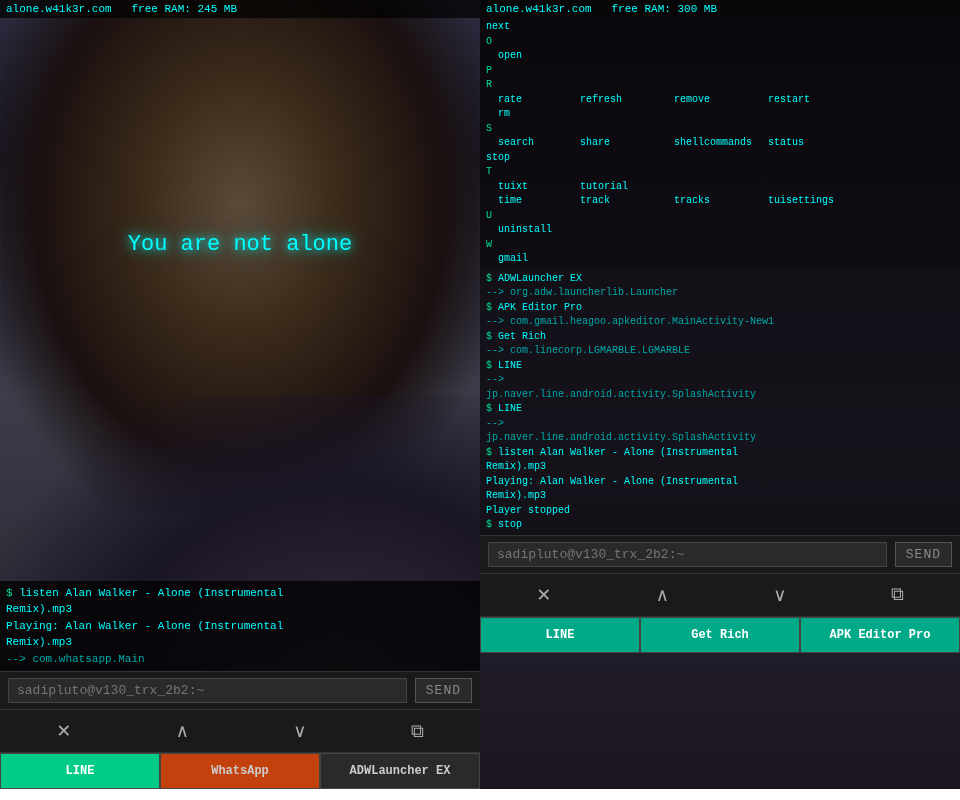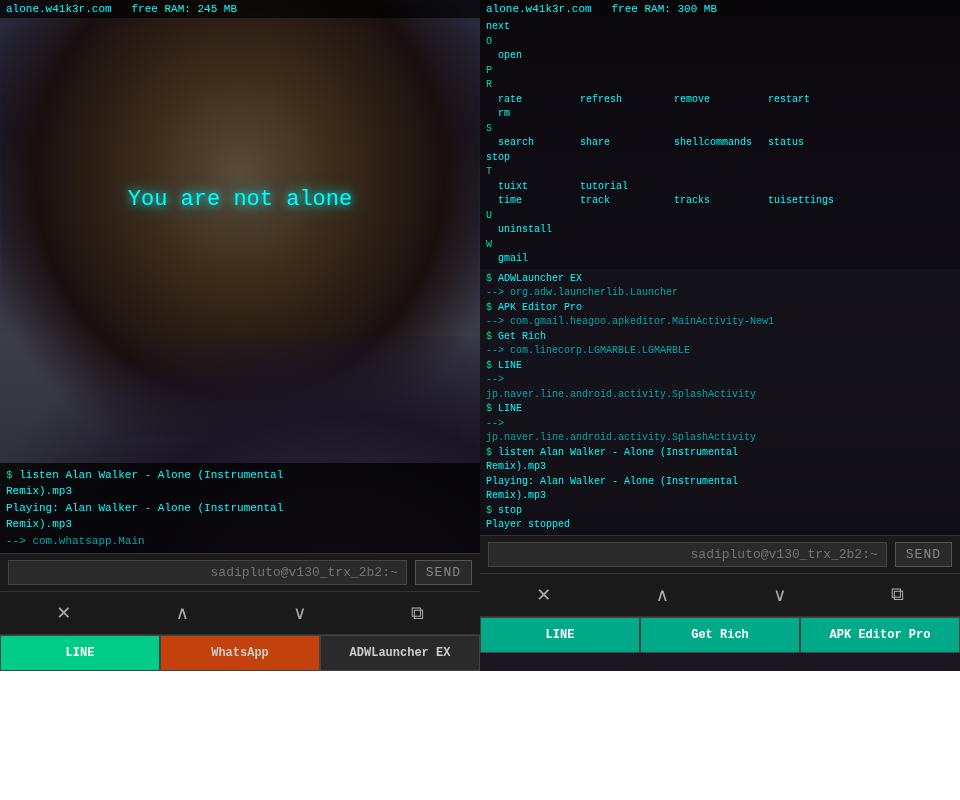--- a/index.html
+++ b/index.html
@@ -6,21 +6,21 @@
     body {
       width: 960px;
       height: 800px;
       overflow: hidden;
       display: flex;
       font-family: 'Courier New', monospace;
     }
 
     .panel {
       width: 480px;
-      height: 671px;
+      height: 789px;
       position: relative;
       display: flex;
       flex-direction: column;
       overflow: hidden;
     }
 
     .bg-image {
       position: absolute;
       top: 0; left: 0; right: 0; bottom: 0;
       background: linear-gradient(135deg, #1a1a2e 0%, #16213e 30%, #0f3460 60%, #533483 100%);
@@ -104,21 +104,20 @@
 
     .input-field {
       flex: 1;
       background: #2a2a2a;
       border: 1px solid #444;
       color: #00ffff;
       font-family: 'Courier New', monospace;
       font-size: 13px;
       padding: 4px 8px;
       outline: none;
-      text-align: right;
     }
 
     .send-btn {
       background: #2a2a2a;
       border: 1px solid #555;
       color: #888;
       font-family: 'Courier New', monospace;
       font-size: 13px;
       padding: 4px 10px;
       cursor: pointer;
@@ -305,22 +304,22 @@
       <div><span style="color:#00dd99">$ </span><span style="color:#00ffff">LINE</span></div>
       <div style="color:#00aaaa">--&gt;</div>
       <div style="color:#00aaaa">jp.naver.line.android.activity.SplashActivity</div>
       <div><span style="color:#00dd99">$ </span><span style="color:#00ffff">LINE</span></div>
       <div style="color:#00aaaa">--&gt;</div>
       <div style="color:#00aaaa">jp.naver.line.android.activity.SplashActivity</div>
       <div><span style="color:#00dd99">$ </span><span style="color:#00ffff">listen Alan Walker - Alone (Instrumental</span></div>
       <div style="color:#00ffff">Remix).mp3</div>
       <div style="color:#00ffff">Playing: Alan Walker - Alone (Instrumental</div>
       <div style="color:#00ffff">Remix).mp3</div>
+      <div style="color:#00ffff">Player stopped</div>
       <div><span style="color:#00dd99">$ </span><span style="color:#00ffff">stop</span></div>
-      <div style="color:#00ffff">Player stopped</div>
     </div>
 
     <div class="input-bar">
       <input class="input-field" type="text" value="" placeholder="sadipluto@v130_trx_2b2:~" style="">
       <button class="send-btn">SEND</button>
     </div>
 
     <div class="control-bar">
       <button class="ctrl-btn">✕</button>
       <button class="ctrl-btn">∧</button>

